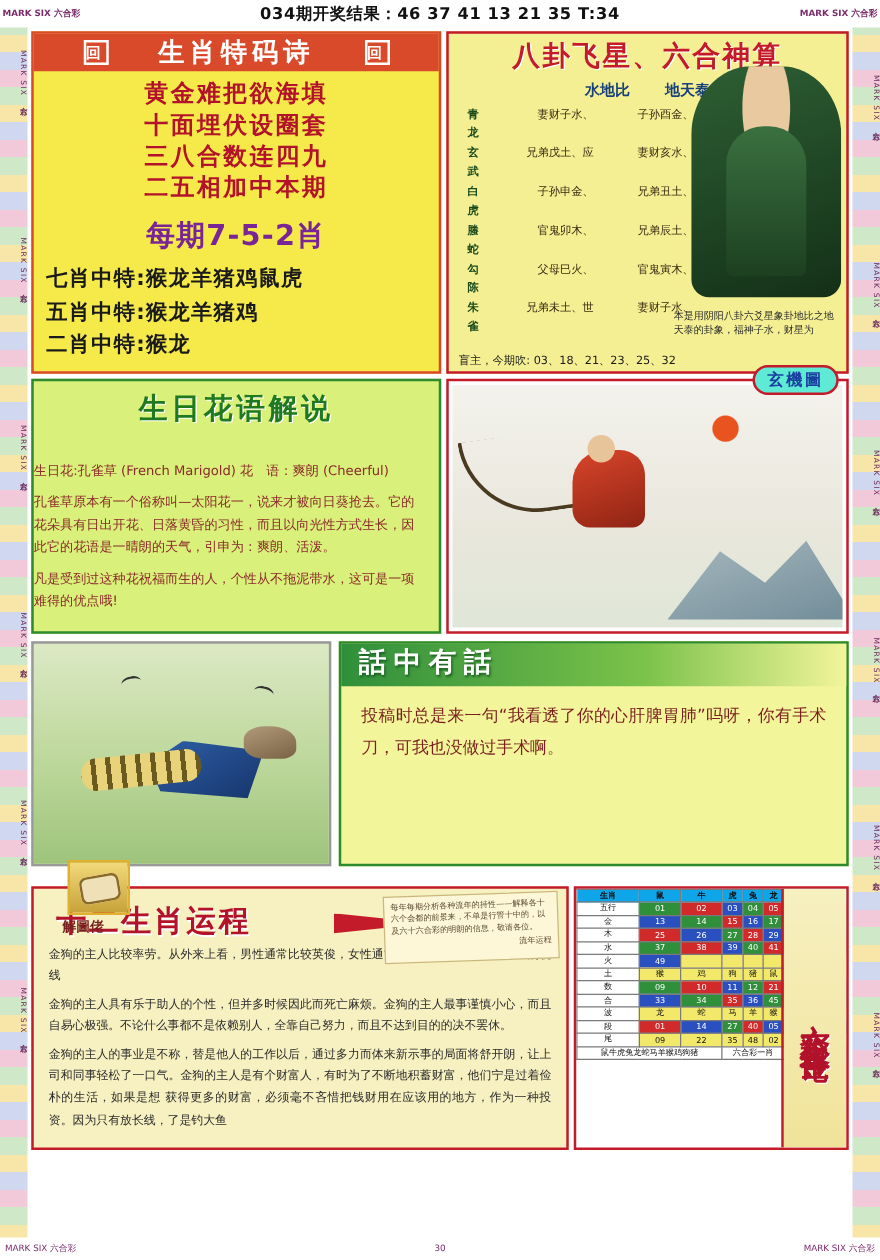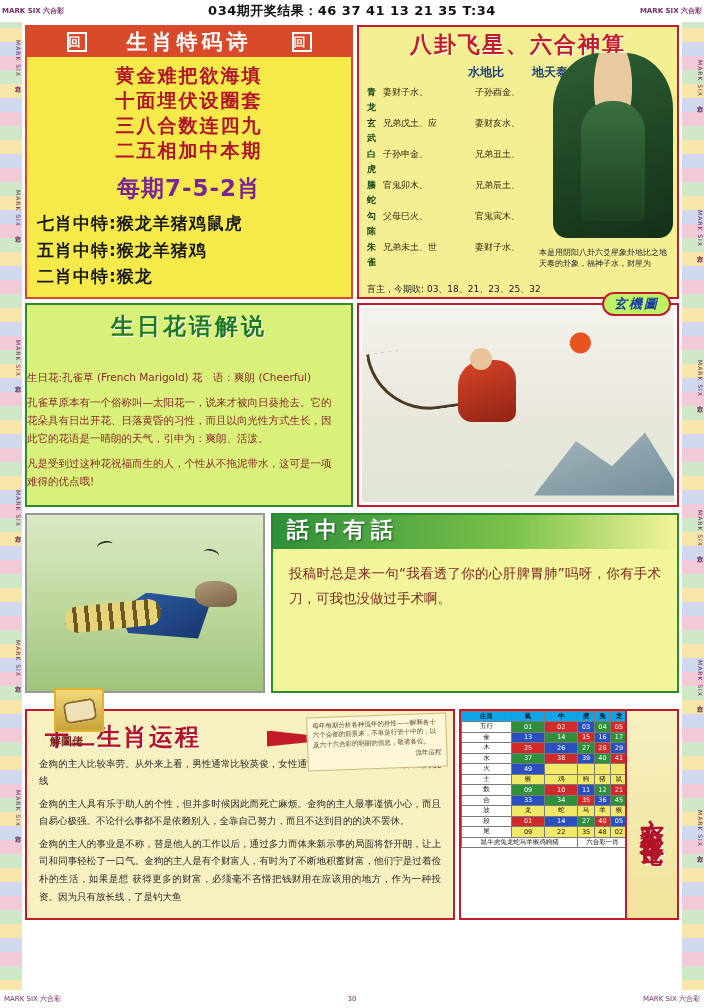--- a/index.html
+++ b/index.html
@@ -93,21 +93,21 @@
   }
   .bagua-title {
     text-align:center; font-size:22px; font-weight:bold; color:#c41b2b;
     padding:3px 0 1px 0; letter-spacing:2px;
     text-shadow:1px 1px 0 #fff;
   }
   .bagua-sub {
     display:flex; justify-content:center; gap:28px;
     font-size:12px; color:#18407a; font-weight:bold; padding:3px 0 2px 0;
   }
-  .bagua-table { padding:2px 6px 0 8px; font-size:9px; color:#3a2a10; }
+  .bagua-table { padding:2px 6px 0 8px; font-size:9px; color:#3a2a10;text-align:right; }
   .bagua-table .r { display:flex; line-height:1.72; }
   .bagua-table .c1 { width:16px; color:#1a4a1a; font-weight:bold;}
   .bagua-table .c2 { width:92px; }
   .bagua-table .c3 { width:80px; }
   .bagua-figure {
     position:absolute; right:4px; top:26px; width:120px; height:185px;
     background:
       radial-gradient(ellipse at 50% 18%, #e8c9a0 0 22%, rgba(0,0,0,0) 23%),
       linear-gradient(160deg,#2e5f33 0%, #1f4524 55%, #143018 100%);
     border-radius:40% 40% 12% 12%/30% 30% 8% 8%;
@@ -137,24 +137,23 @@
     text-shadow:1px 1px 0 #fff;
   }
   .flower-body { padding:2px 10px 8px 0; font-size:10.5px; color:#8a2a2a; line-height:1.75;margin-top:20px;}
   .flower-body p { margin:0 0 6px 0; }
 
   .pic-box {
     flex:1; border:2px solid #c41b2b; background:#fff; position:relative;
   }
   .pic-tag {
     position:absolute; right:6px; top:-13px; z-index:3;
-    background:#bef264; border:2px solid #c41b2b; border-radius:12px;
+    background:#5eead4; border:2px solid #c41b2b; border-radius:12px;
     font-size:13px; font-weight:bold; color:#1a3fa0; padding:1px 10px;
     letter-spacing:2px;
-    font-style:italic;
   }
   .pic-art {
     position:absolute; inset:3px;
     background:
       radial-gradient(circle at 70% 18%, #e8531f 0 10px, rgba(0,0,0,0) 11px),
       linear-gradient(180deg,#f3f2ec 0%, #e9e7dc 60%, #dfe6d8 100%);
     overflow:hidden;
   }
   .pic-art .hill {
     position:absolute; right:-10px; bottom:6px; width:150px; height:70px;

